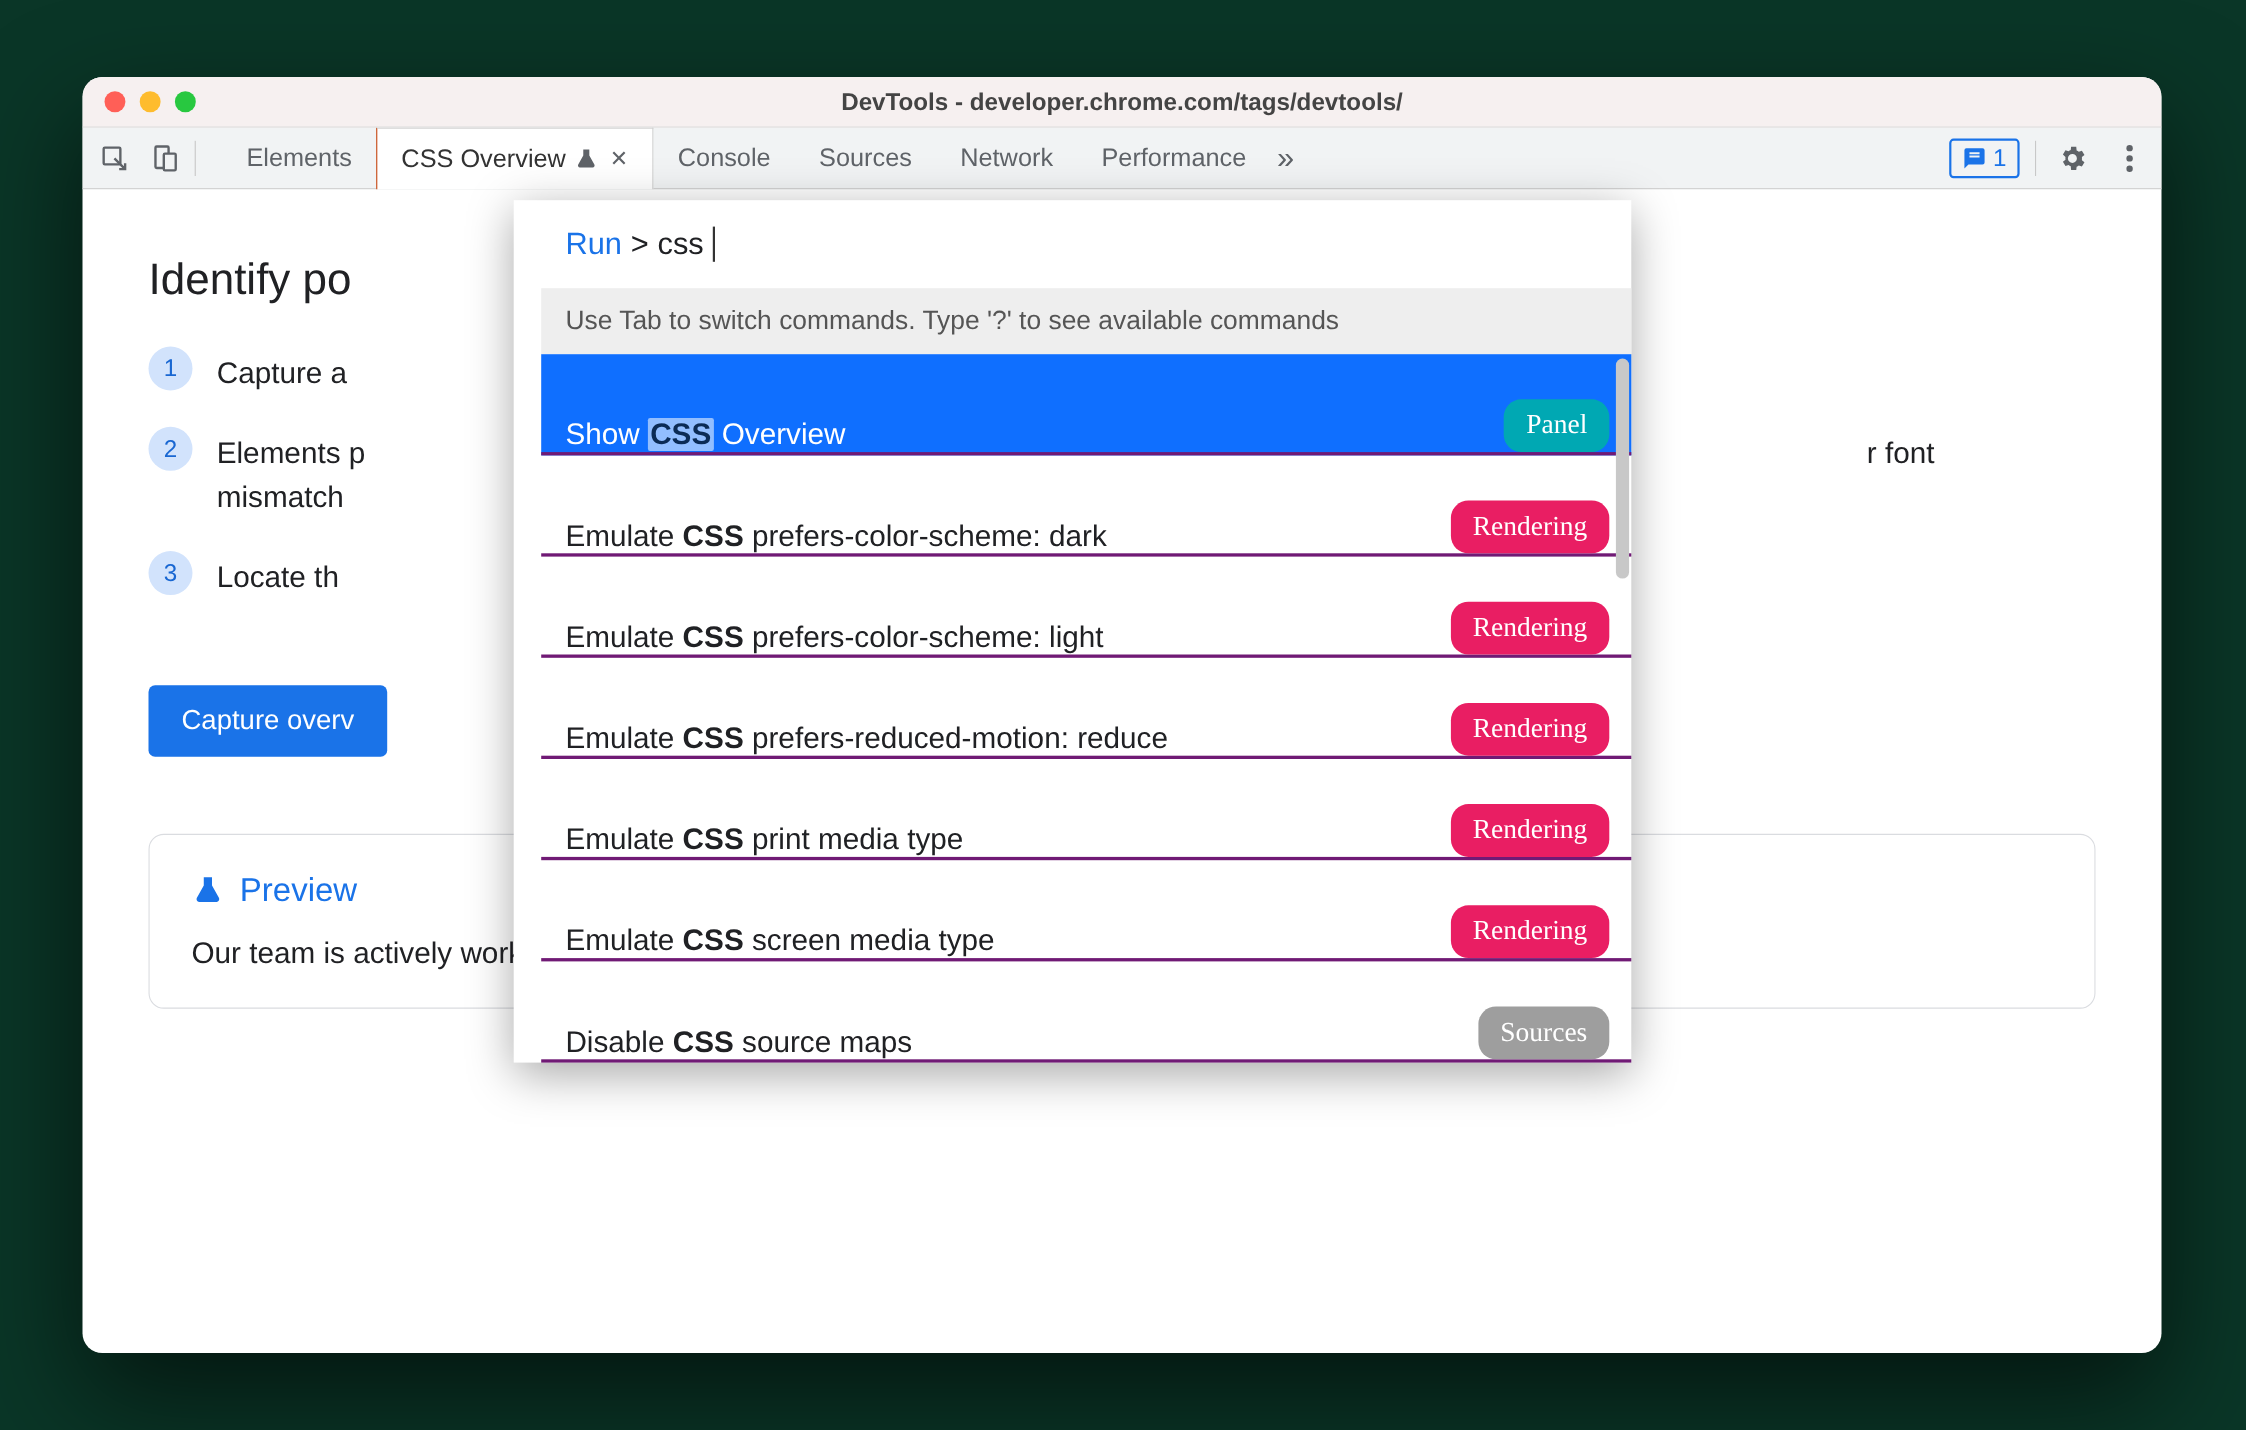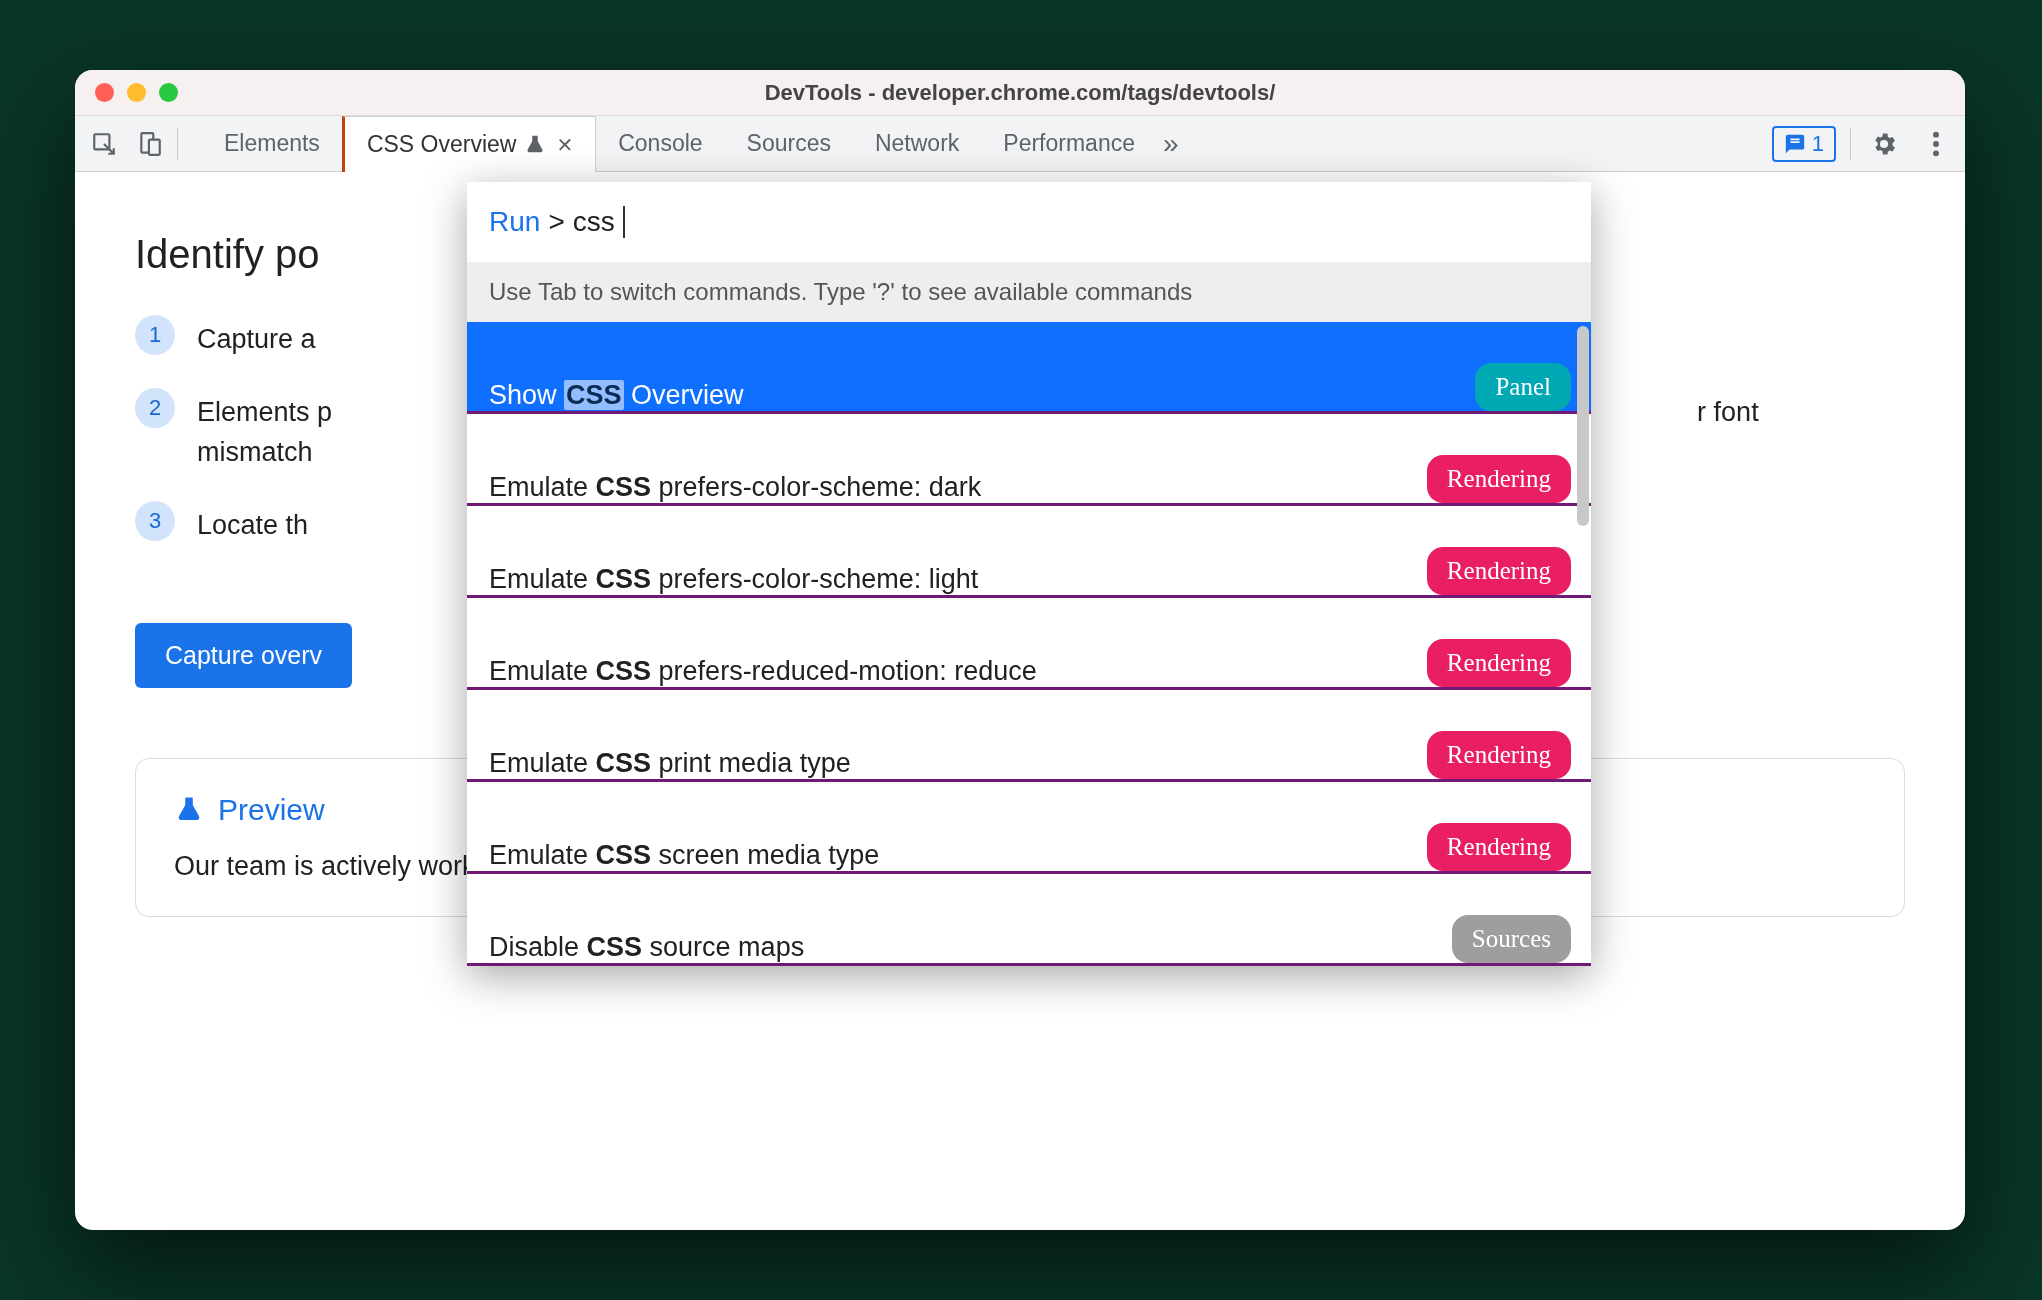--- a/index.html
+++ b/index.html
@@ -64,21 +64,21 @@
     align-items: center;
     font-size: 23px;
     color: #5f6368;
     gap: 8px;
     position: relative;
   }
   .tab.active {
     background: #fff;
     color: #333;
     border-top: 1px solid #d0d0d0;
-    border-left: 3px solid #c2410c;
+    border-left: 1px solid #c2410c;
     border-right: 1px solid #d0d0d0;
     margin-bottom: -1px;
     height: calc(100% + 1px);
   }
   .tab-close { font-size: 20px; color: #5f6368; margin-left: 2px; cursor: pointer; }
   .flask-icon { width: 22px; height: 22px; }
   .chev-icon { font-size: 28px; color: #5f6368; margin-left: 6px; }
   .toolbar-right { margin-left: auto; display: flex; align-items: center; gap: 14px; }
   .issues-pill {
     border: 2px solid #1a73e8; border-radius: 4px;
@@ -116,26 +116,27 @@
   }
   .preview-head { display: flex; align-items: center; gap: 14px; color: #1a73e8; font-size: 30px; font-weight: 500; margin-bottom: 24px; }
   .preview-text { font-size: 27px; color: #202124; }
   .preview-text a { color: #1a73e8; text-decoration: underline; }
 
   
   .palette {
     position: absolute;
     top: 112px;
     left: 392px;
-    width: 1124px;
+    width: 1016px;
     background: #fff;
     box-shadow: 0 10px 40px rgba(0,0,0,0.35);
     z-index: 100;
     display: flex;
     flex-direction: column;
+    padding-left: 25px;
   }
   .palette-input-row {
     height: 80px;
     display: flex;
     align-items: center;
     padding: 0 22px;
     font-size: 28px;
     gap: 8px;
   }
   .run-label { color: #1a73e8; }

